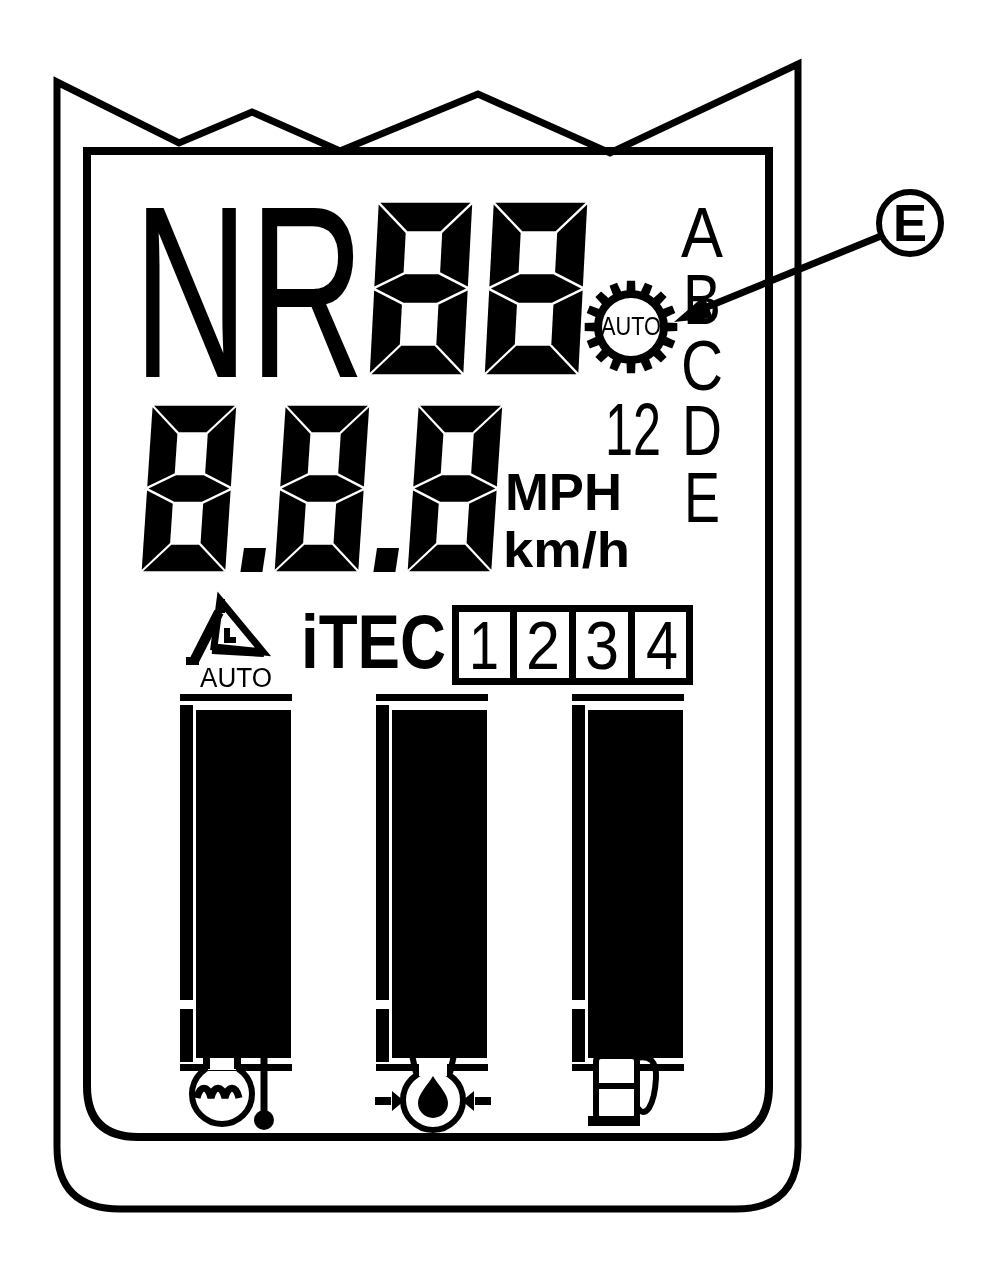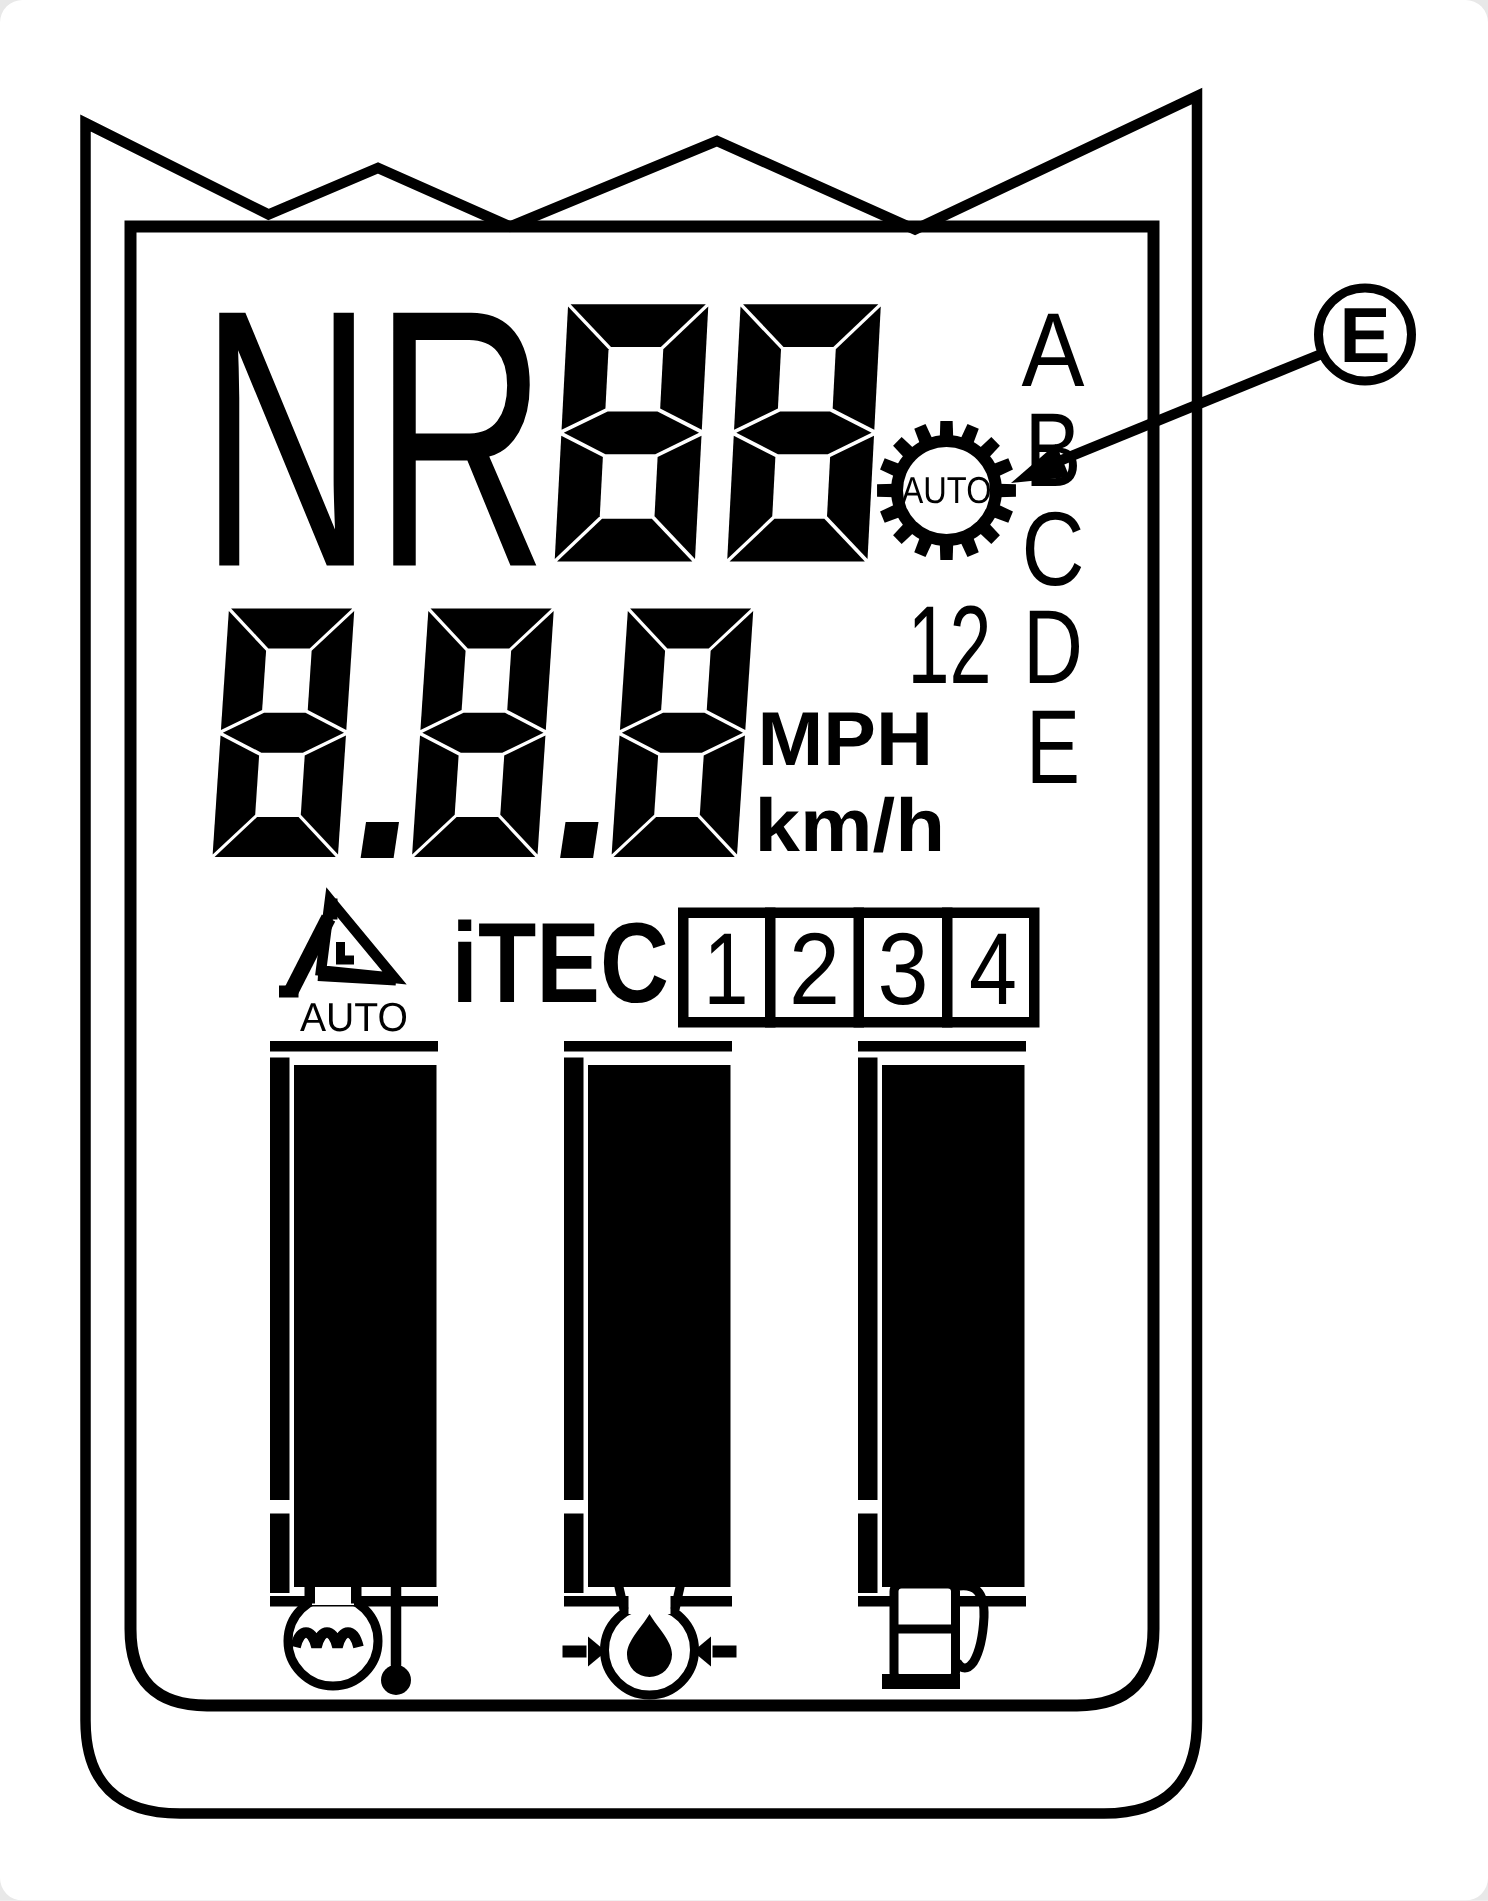--- a/index.html
+++ b/index.html
@@ -1,21 +1,20 @@
 <!DOCTYPE html>
 <html style="--ink: #000000; --paper: #ffffff;"><head>
 <meta charset="utf-8">
 <style>
   :root { --ink:#000; --paper:#fff; }
   html,body { margin:0; padding:0; background:#e8e8e8; }
   .stage {
     position:relative; width:992px; height:1267px; margin:0 auto;
     background:var(--paper); overflow:hidden;
     font-family:"Liberation Sans", sans-serif;
-    border-radius:15px;
   }
   svg { display:block; }
   .ink   { fill:var(--ink); }
   .line  { stroke:var(--ink); fill:none; }
   .hole  { fill:var(--paper); }
   .holeline { stroke:var(--ink); fill:var(--paper); }
   text { fill:var(--ink); font-family:"Liberation Sans", sans-serif; }
   .bold { font-weight:bold; }
 </style>
 </head>

